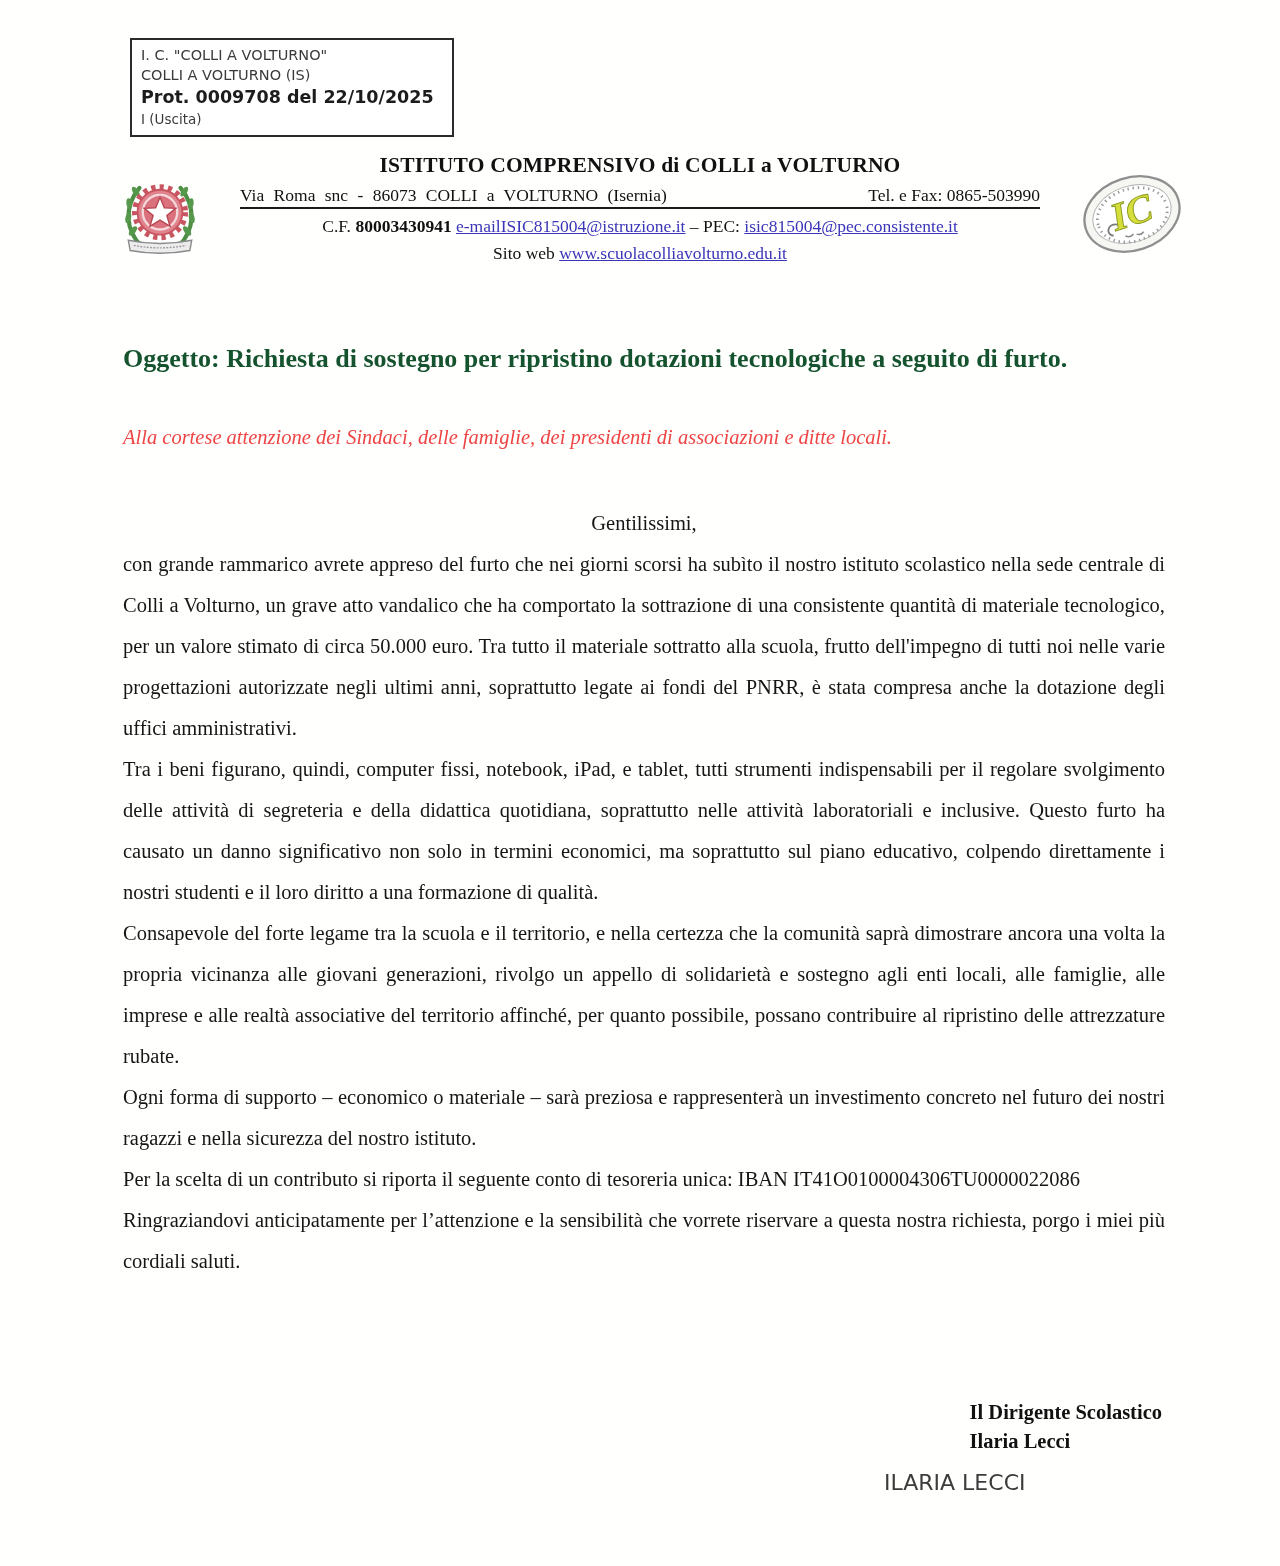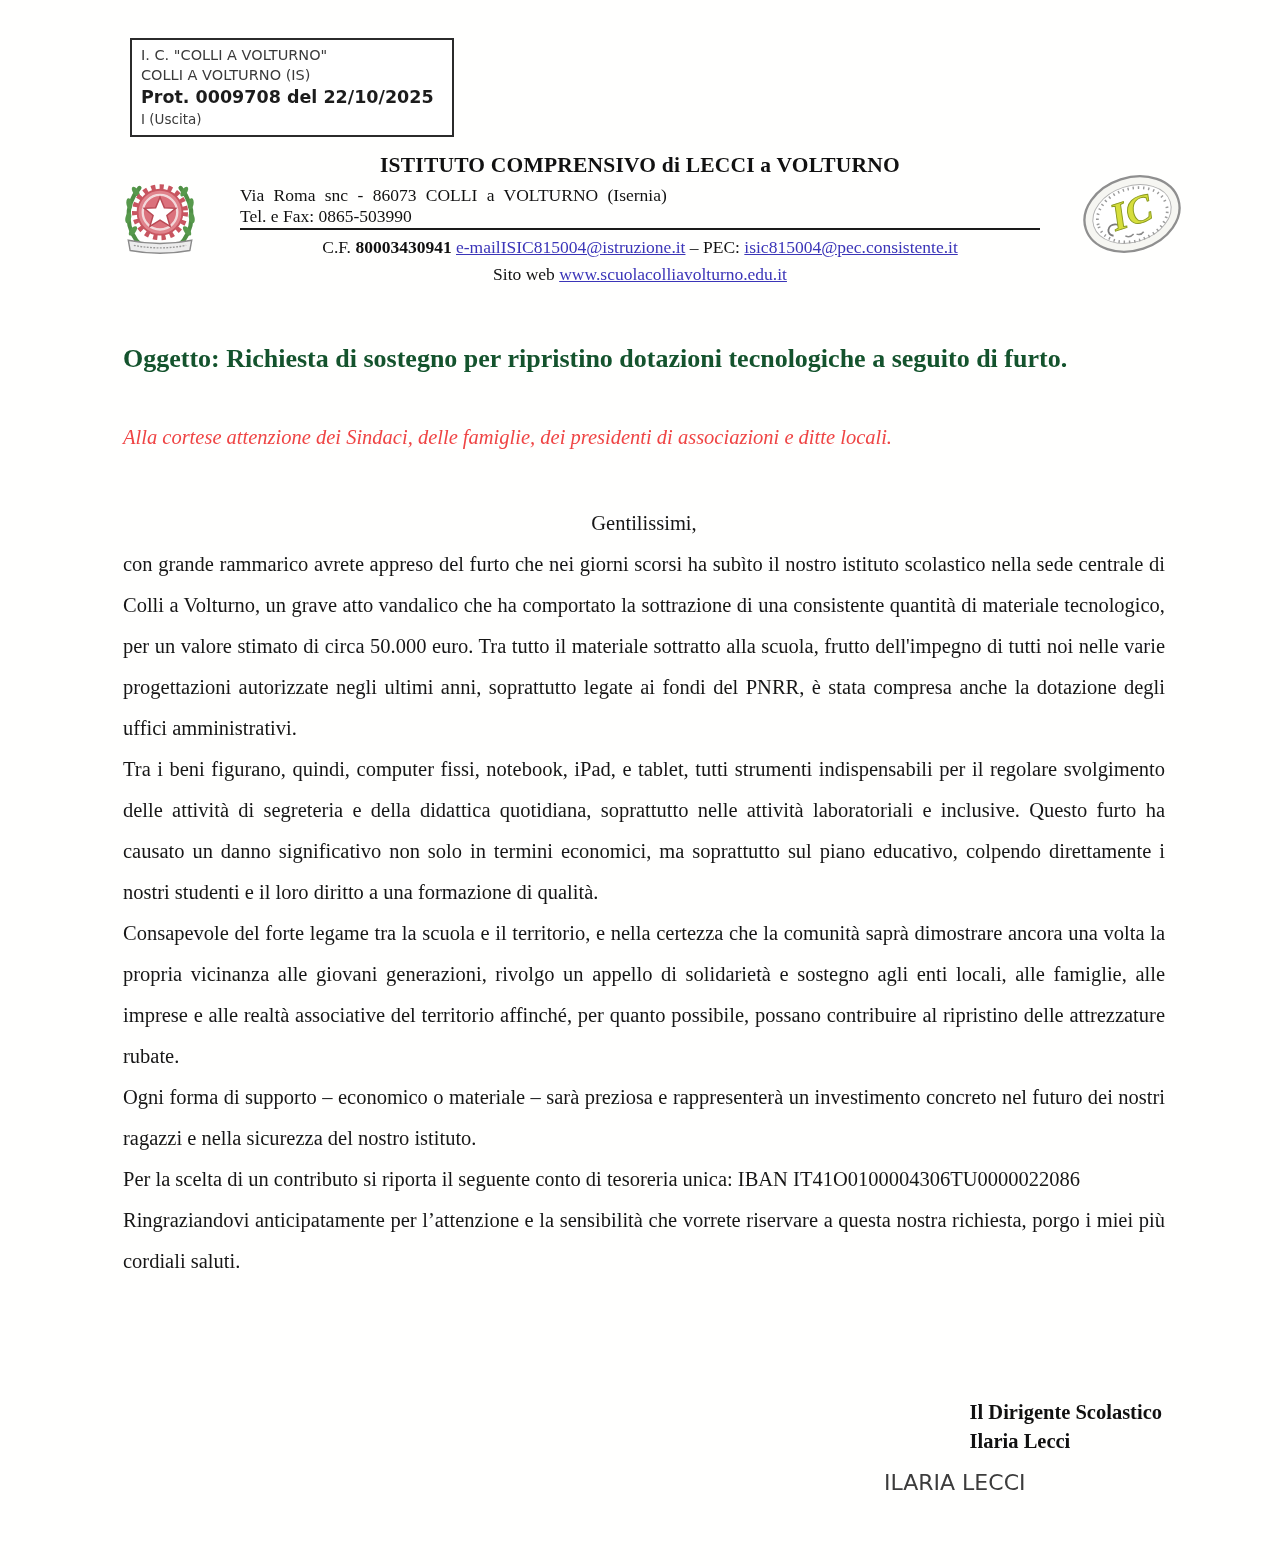--- a/index.html
+++ b/index.html
@@ -32,21 +32,21 @@
   .header { position: absolute; left: 0; top: 153px; width: 100%; text-align: center; }
   .header .h-title {
     font-size: 21.5px; font-weight: bold; letter-spacing: 0.2px; color: #111;
   }
   .header .h-line2 {
     margin: 7px auto 0 auto;
     width: 800px;
     display: flex; justify-content: space-between; align-items: baseline;
     border-bottom: 2px solid #1a1a1a;
     padding-bottom: 1px;
-    font-size: 17.5px; color: #111; flex-direction: column;
+    font-size: 17.5px; color: #111;
   }
   .header .h-addr { word-spacing: 5px; }
   .header .h-line3 { margin-top: 7px; font-size: 17.5px; color: #111; }
   .header .h-line4 { margin-top: 6px; font-size: 17.5px; color: #111; }
   .cf-value { font-weight: bold; }
   a.doc-link { color: #3b35b8; text-decoration: underline; cursor: pointer; }
 
   .emblem { position: absolute; left: 112px; top: 173px; width: 96px; height: 84px; }
   .school-logo { position: absolute; left: 1076px; top: 166px; width: 112px; height: 96px; }
 
@@ -123,21 +123,21 @@
       <path d="M22,50 A38,27 0 0 1 98,50" fill="none" stroke="#9a9a9a" stroke-width="3" stroke-dasharray="1.5 4"></path>
       <path d="M22,52 A38,27 1 0 0 98,52" fill="none" stroke="#9a9a9a" stroke-width="3" stroke-dasharray="1.5 4"></path>
       <path d="M34,66 a7,6 0 1 1 10,-4" fill="none" stroke="#7a7a7a" stroke-width="2"></path>
       <path d="M46,70 q4,4 9,1" fill="none" stroke="#8a8a8a" stroke-width="1.6"></path>
       <path d="M58,72 q4,3 8,0" fill="none" stroke="#8a8a8a" stroke-width="1.6"></path>
       <text x="60" y="62" text-anchor="middle" font-family="Liberation Serif, serif" font-size="42" font-style="italic" font-weight="bold" fill="#d6de3c" stroke="#8a9a1e" stroke-width="1">IC</text>
     </g>
   </svg>
 
   <div class="header">
-    <div class="h-title">ISTITUTO COMPRENSIVO di LECCI a VOLTURNO</div>
+    <div class="h-title">ISTITUTO COMPRENSIVO di COLLI a VOLTURNO</div>
     <div class="h-line2">
       <span class="h-addr">Via Roma snc - 86073 COLLI a VOLTURNO (Isernia)</span>
       <span>Tel. e Fax: 0865-503990</span>
     </div>
     <div class="h-line3">
       <span>C.F.</span>
       <span class="cf-value">80003430941</span>
       <a class="doc-link">e-mailISIC815004@istruzione.it</a>
       <span>– PEC:</span>
       <a class="doc-link">isic815004@pec.consistente.it</a>

